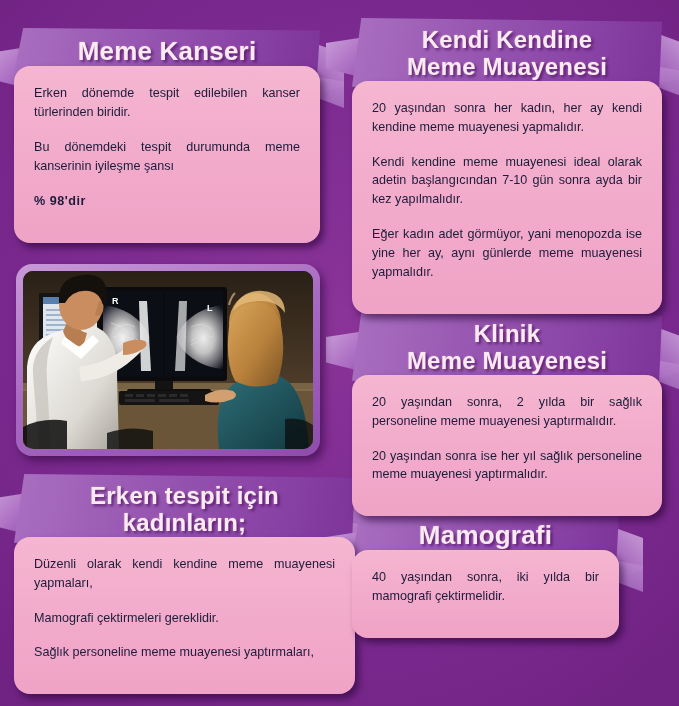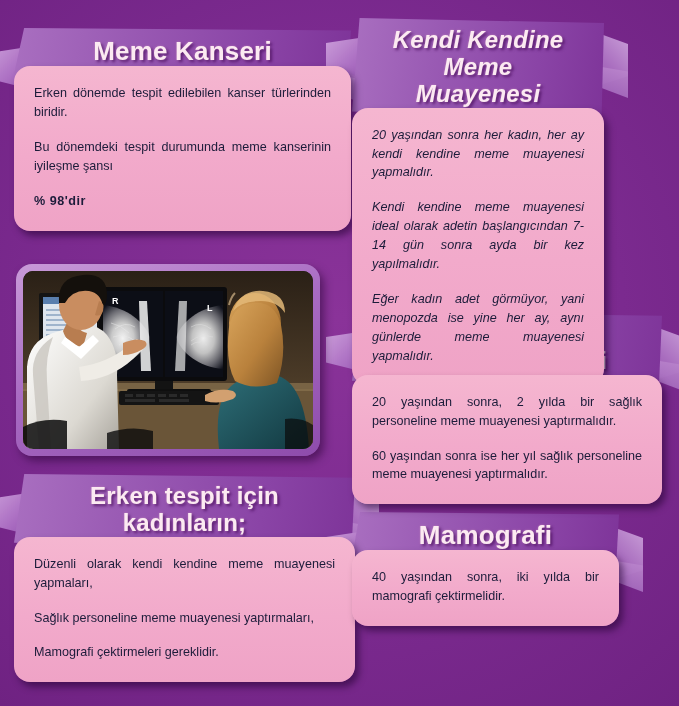--- a/index.html
+++ b/index.html
@@ -64,21 +64,21 @@
   }
   .ribbon-title.sm{font-size:24px;}
 
   
   .card{
     position:relative;
     margin-top:-12px;
     background:linear-gradient(180deg,#F5B6D0 0%,#F2AACB 55%,#EFA3C6 100%);
     border-radius:16px;
     box-shadow:4px 5px 7px rgba(35,0,48,.55);
-    padding:18px 20px 20px 20px;
+    padding:18px 20px 32px 20px;
     z-index:2;
   }
   .card p{
     margin:0 0 16px 0;
     color:#1C1C3A;
     font-size:12.6px;
     line-height:1.5;
     text-align:justify;
     text-justify:inter-word;
   }
@@ -86,22 +86,22 @@
   .stat{
     margin:4px 0 0 0 !important;
     text-align:center;
     color:#7B2A8F;
     font-size:22px;
     font-weight:bold;
     letter-spacing:.5px;
   }
 
   
-  #p-meme-kanseri{left:14px;top:28px;width:337px;}
-  #p-kendi-kendine{left:352px;top:18px;width:252px;font-style:italic;}
+  #p-meme-kanseri{left:14px;top:28px;width:306px;}
+  #p-kendi-kendine{left:352px;top:18px;width:310px;}
   #p-klinik{left:352px;top:312px;width:310px;}
   #p-mamografi{left:352px;top:512px;width:267px;}
   #p-erken-tespit{left:14px;top:474px;width:341px;}
 
   
   #photo-block{
     position:absolute;left:16px;top:264px;width:304px;height:192px;
     border-radius:16px;
     background:linear-gradient(160deg,#C89AD8 0%,#A86BC2 45%,#8E4CAC 100%);
     padding:7px;
@@ -268,55 +268,55 @@
       <div class="wing-l"></div>
       <div class="wing-r"></div>
       <div class="wing-r2"></div>
       <div class="ribbon-body">
         <h2 class="ribbon-title sm">Erken tespit için
 kadınların;</h2>
       </div>
     </div>
     <div class="card">
       <p>Düzenli olarak kendi kendine meme muayenesi yapmaları,</p>
+      <p>Mamografi çektirmeleri gereklidir.</p>
       <p>Sağlık personeline meme muayenesi yaptırmaları,</p>
-      <p>Mamografi çektirmeleri gereklidir.</p>
     </div>
   </div>
 
   <div class="panel" id="p-kendi-kendine">
     <div class="ribbon-wrap">
       <div class="wing-l"></div>
       <div class="wing-r"></div>
       <div class="wing-r2"></div>
       <div class="ribbon-body">
         <h2 class="ribbon-title sm">Kendi Kendine
 Meme Muayenesi</h2>
       </div>
     </div>
     <div class="card">
       <p>20 yaşından sonra her kadın, her ay kendi kendine  meme muayenesi yapmalıdır.</p>
-      <p>Kendi kendine meme muayenesi ideal olarak adetin başlangıcından 7-14 gün sonra ayda bir kez yapılmalıdır.</p>
+      <p>Kendi kendine meme muayenesi ideal olarak adetin başlangıcından 7-10 gün sonra ayda bir kez yapılmalıdır.</p>
       <p>Eğer kadın adet görmüyor, yani menopozda ise yine her ay, aynı günlerde meme muayenesi yapmalıdır.</p>
     </div>
   </div>
 
   <div class="panel" id="p-klinik">
     <div class="ribbon-wrap">
       <div class="wing-l"></div>
       <div class="wing-r"></div>
       <div class="wing-r2"></div>
       <div class="ribbon-body">
         <h2 class="ribbon-title sm">Klinik
 Meme Muayenesi</h2>
       </div>
     </div>
     <div class="card">
       <p>20 yaşından sonra, 2 yılda bir sağlık personeline meme muayenesi yaptırmalıdır.</p>
-      <p>60 yaşından sonra ise her yıl sağlık personeline meme muayenesi yaptırmalıdır.</p>
+      <p>20 yaşından sonra ise her yıl sağlık personeline meme muayenesi yaptırmalıdır.</p>
     </div>
   </div>
 
   <div class="panel" id="p-mamografi">
     <div class="ribbon-wrap">
       <div class="wing-l"></div>
       <div class="wing-r"></div>
       <div class="wing-r2"></div>
       <div class="ribbon-body">
         <h2 class="ribbon-title">Mamografi</h2>

